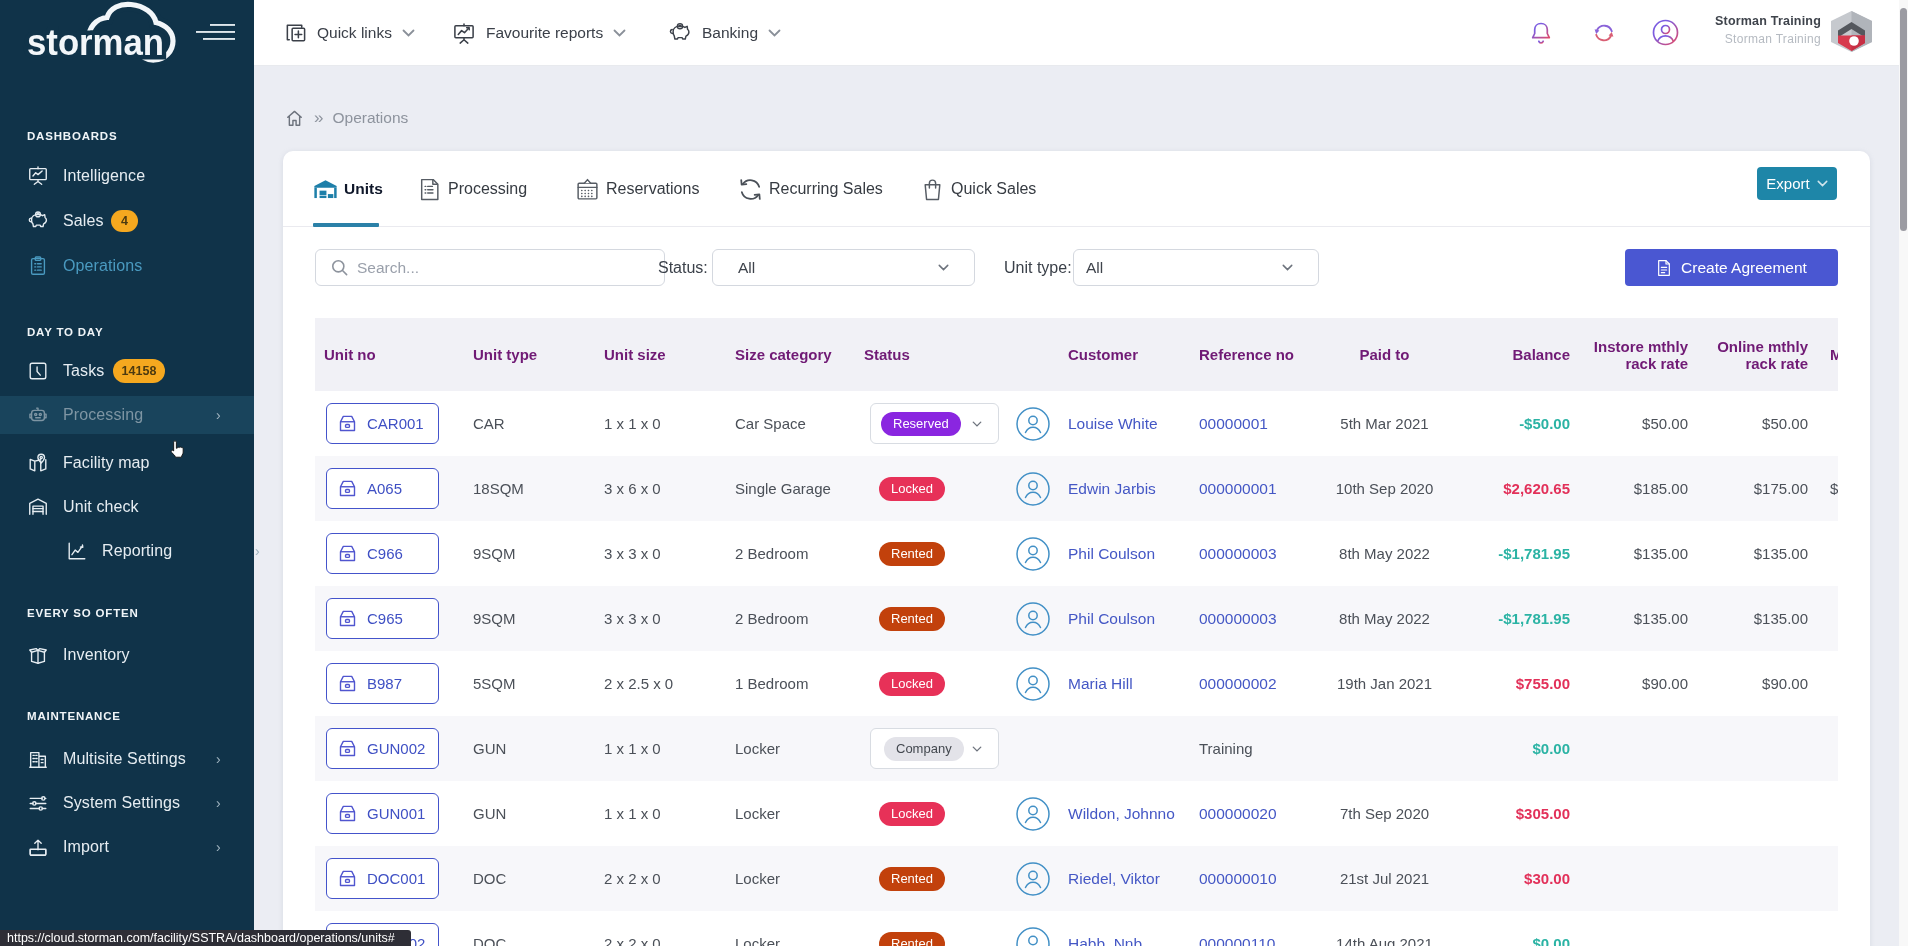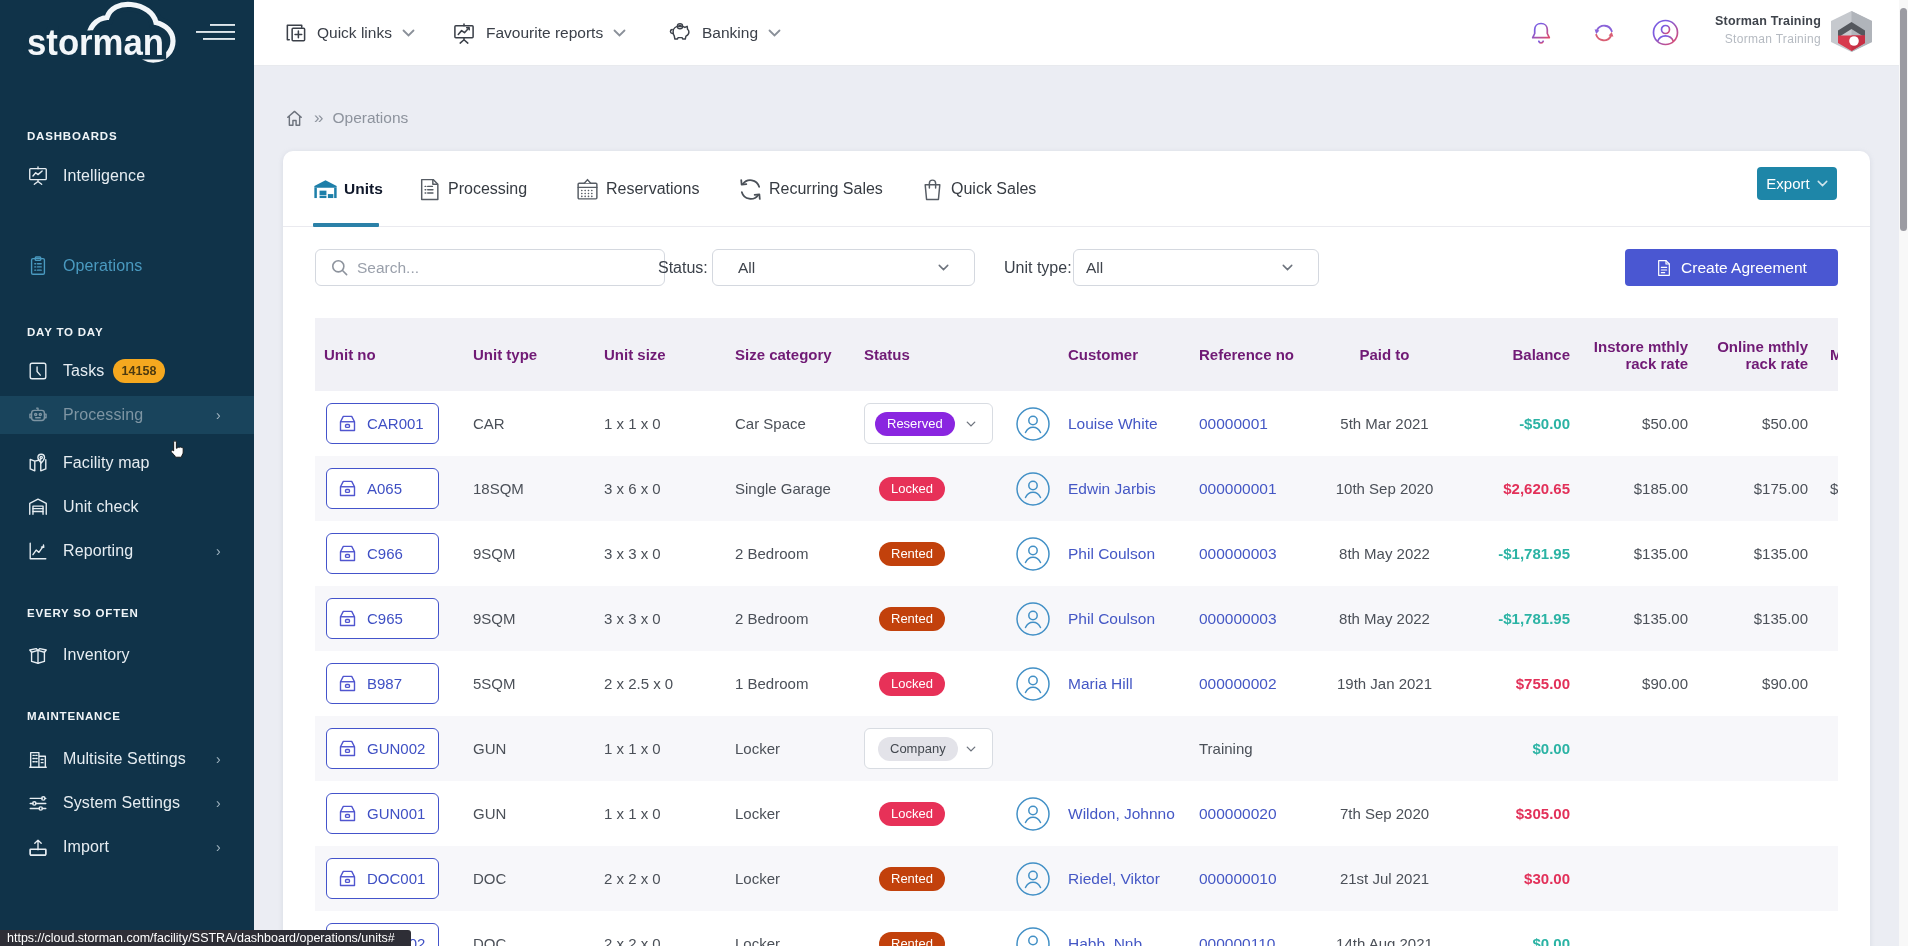--- a/index.html
+++ b/index.html
@@ -46,21 +46,21 @@
 tr.alt td { background:#f7f7fa; }
 th.r, td.r { text-align:right; padding:0 9px 0 0; }
 th.c, td.c { text-align:center; padding:0; }
 .ubtn { margin-left:2px; width:113px; height:41px; border:1.5px solid #4454cb; border-radius:6px; background:#fff; display:flex; align-items:center; color:#3f50c4; font-size:15px; }
 .ubtn svg { margin:0 9px 0 10px; }
 .pill { display:inline-block; height:24px; line-height:24px; border-radius:12px; padding:0 12px; font-size:13px; color:#fff; }
 .pill.purple { background:#8a26e0; }
 .pill.red { background:#e73158; }
 .pill.green { background:#c2410c; }
 .pill.gray { background:#e3e3e9; color:#43484f; }
-.selbox { margin-left:0px; width:129px; height:41px; border:1px solid #d8dce2; border-radius:6px; background:#fff; display:flex; align-items:center; }
+.selbox { margin-left:6px; width:129px; height:41px; border:1px solid #d8dce2; border-radius:6px; background:#fff; display:flex; align-items:center; }
 .cust { display:flex; align-items:center; }
 .cust .nm { margin-left:18px; color:#4457c5; font-size:15.5px; }
 .link { color:#4457c5; font-size:15.5px; }
 .pos { color:#e23059; font-weight:bold; }
 .neg { color:#2bb3a4; font-weight:bold; }
 
 
 #tooltip { position:absolute; left:0; top:930px; width:411px; height:16px; background:#2e2e36; color:#fff; font-size:12.5px; display:flex; align-items:center; padding:0 0 0 7px; z-index:9; border-top-right-radius:3px; white-space:nowrap; overflow:hidden; }
 #scrollbar { position:absolute; right:0; top:0; width:9px; height:946px; background:#f8f8f8; z-index:10; }
 #scrollthumb { position:absolute; right:1px; top:8px; width:7px; height:223px; background:#9b9ba2; border-radius:4px; }
@@ -83,20 +83,29 @@
 
     <div class="sect" style="top:130px;">DASHBOARDS</div>
     <div class="item" style="top:154px;">
       <svg class="ic" viewBox="0 0 24 24" fill="none" stroke="#e6edf2" stroke-width="1.5" stroke-linecap="round" stroke-linejoin="round">
           <rect x="3" y="4" width="18" height="12" rx="1"></rect>
           <path d="M12 2v2M12 16v2M8 21l4-3 4 3"></path>
           <path d="M6.5 12l3-3.5 2.5 2 4.5-4"></path>
         </svg>
       <span class="lbl">Intelligence</span>
     </div>
+    <div class="item" style="top:199px;">
+      <svg class="ic" viewBox="0 0 24 24" fill="none" stroke="#e6edf2" stroke-width="1.5" stroke-linecap="round" stroke-linejoin="round">
+          <path d="M4.5 13c-1.2-.3-2-1-2-2.2 0-1 .7-1.8 1.8-2M5 10.5C5 7 8 4.8 12 4.8c2 0 3.7.5 5 1.4l2.3-1.1.4 3c.9.8 1.5 1.5 1.5 2.7 0 2-1.3 3.4-3 4.2l-.7 3h-2.6l-.5-1.5h-4.3L9.6 18H7l-.6-3.1C5.4 14.3 5 12.5 5 10.5z"></path>
+          <circle cx="12" cy="4.8" r="2.6"></circle>
+          <path d="M11.2 4.4h1.6M12 3.6v1.6"></path>
+        </svg>
+      <span class="lbl">Sales</span>
+      <div class="badge" style="left:111px; top:11px; width:27px; height:22px;">4</div>
+    </div>
     <div class="item" style="top:244px;">
       <svg class="ic" viewBox="0 0 24 24" fill="none" stroke="#4a9ac0" stroke-width="1.5" stroke-linecap="round" stroke-linejoin="round">
           <rect x="5" y="4" width="14" height="17" rx="1.5"></rect>
           <rect x="9" y="2.2" width="6" height="3.6" rx="1"></rect>
           <path d="M8.5 9.5h1M11.5 9.5h4M8.5 13h1M11.5 13h4M8.5 16.5h1M11.5 16.5h4"></path>
         </svg>
       <span class="lbl" style="color:#4a9ac0;">Operations</span>
     </div>
 
     <div class="sect" style="top:326px;">DAY TO DAY</div>
@@ -130,21 +139,21 @@
       <path d="M5 0.7c.7 0 1.2.5 1.2 1.2v5.3l.8-.15c.25-.7 1.15-.9 1.7-.45.35-.5 1.25-.6 1.7-.1.6-.25 1.7 0 1.7 1.15v2.9c0 1.05-.35 1.8-.9 2.6-.35.5-.5 1.1-.5 1.8H5.3c0-.7-.25-1.2-.8-1.75L2 10.7c-1.05-1.25.5-2.4 1.6-1.4l.25.25V1.9C3.85 1.2 4.35.7 5 .7z" fill="#ffffff" stroke="#111" stroke-width="0.8"></path>
     </svg>
     <div class="item" style="top:485px;">
       <svg class="ic" viewBox="0 0 24 24" fill="none" stroke="#e6edf2" stroke-width="1.5" stroke-linecap="round" stroke-linejoin="round">
           <path d="M3 20V8l9-4.5L21 8v12"></path>
           <path d="M6.5 20v-9h11v9"></path>
           <path d="M6.5 13.8h11M6.5 16.9h11"></path>
         </svg>
       <span class="lbl">Unit check</span>
     </div>
-    <div class="item" style="top:529px;">
+    <div class="item" style="top:529px;margin-left:39px;">
       <svg class="ic" viewBox="0 0 24 24" fill="none" stroke="#e6edf2" stroke-width="1.5" stroke-linecap="round" stroke-linejoin="round">
           <path d="M3.5 3.5V20.5H20.5"></path>
           <path d="M6.5 16l3.5-5 3 2.5 5-7"></path>
           <path d="M18 5.5l.3 2.6-2.5-.4"></path>
         </svg>
       <span class="lbl">Reporting</span>
       <span class="chev">›</span>
     </div>
 
     <div class="sect" style="top:607px;">EVERY SO OFTEN</div>

